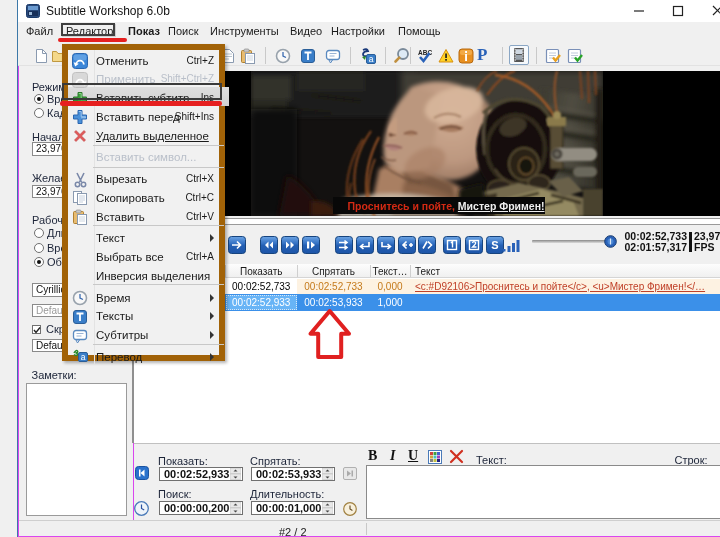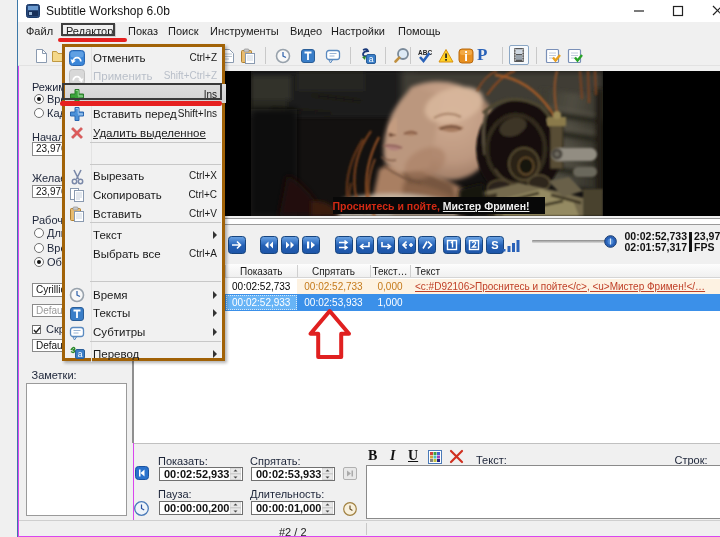--- a/index.html
+++ b/index.html
@@ -40,21 +40,21 @@
     <line x1="6" y1="11" x2="16" y2="11" stroke="#222" stroke-width="1.2"></line>
     <rect x="45.5" y="6.5" width="9" height="9" fill="none" stroke="#222" stroke-width="1.2"></rect>
     <line x1="85" y1="6" x2="94" y2="15" stroke="#222" stroke-width="1.2"></line>
     <line x1="94" y1="6" x2="85" y2="15" stroke="#222" stroke-width="1.2"></line>
   </svg>
 </div>
 
 <div class="abs" style="left:0;top:22px;width:718px;height:22px;background:#f0f0f0;font-size:11px;color:#1a1a1a;">
   <div class="abs" style="left:8px;top:2.5px;">Файл</div>
   <div class="abs" style="left:48px;top:2.5px;">Редактор</div>
-  <div class="abs" style="left:110px;top:2.5px;">Показ</div>
+  <div class="abs" style="left:110px;top:2.5px;font-weight:bold;">Показ</div>
   <div class="abs" style="left:150px;top:2.5px;">Поиск</div>
   <div class="abs" style="left:192px;top:2.5px;">Инструменты</div>
   <div class="abs" style="left:272px;top:2.5px;">Видео</div>
   <div class="abs" style="left:313px;top:2.5px;">Настройки</div>
   <div class="abs" style="left:380px;top:2.5px;">Помощь</div>
 </div>
 
 <div class="abs" id="toolbar" style="left:0;top:44px;width:718px;height:22px;background:#f0f0f0;border-bottom:1px solid #e2e2e2;">
 
   <svg class="abs" style="left:15px;top:4px" width="16" height="16" viewBox="0 0 16 16">
@@ -324,21 +324,21 @@
       <polygon points="226,126 246,122 244,145 222,145" fill="#3a3322"></polygon>
     </g>
 
     <rect x="0" y="38" width="46" height="107" fill="#0b0907" filter="url(#b3)"></rect>
     <path d="M 208 118 L 232 112 L 238 145 L 206 145 Z" fill="#17130d" filter="url(#b2)"></path>
     <path d="M 36 104 Q 60 116 72 145 L 28 145 Z" fill="#241007" filter="url(#b3)"></path>
     <path d="M 60 130 Q 80 128 88 145 L 60 145 Z" fill="#3a1c10" filter="url(#b2)"></path>
   </svg>
   </div>
 
-  <div class="abs" style="left:198.5px;top:130.5px;width:212px;height:17.5px;background:#080808;font-size:10.5px;font-weight:bold;line-height:18px;text-align:left;white-space:nowrap;">
+  <div class="abs" style="left:198.5px;top:130.5px;width:212px;height:17.5px;background:#080808;font-size:10.5px;font-weight:bold;line-height:18px;text-align:right;white-space:nowrap;">
     <span style="color:#d32a14;">Проснитесь и пойте,</span> <span style="color:#eee;text-decoration:underline;">Мистер Фримен!</span>
   </div>
 
   <div class="abs" style="left:4px;top:152px;width:592px;height:7px;background:#fff;border:1px solid #9a9a9a;border-radius:3px;"></div>
 
   <div class="abs" id="controls" style="left:0;top:160px;width:598px;height:38px;">
     <svg class="abs pbtn" style="left:93.5px;" width="18" height="18" viewBox="0 0 18 18">
           <rect class="bb" x="0.5" y="0.5" width="17" height="17" rx="3"></rect>
           <path d="M 4 9 h 8 M 9 5.5 L 12.5 9 L 9 12.5" class="wg"></path>
         </svg>
@@ -457,21 +457,21 @@
           <rect x="0" y="6" width="11" height="5.5" fill="#e8e8e8" stroke="#b8b8b8" stroke-width="0.5"></rect>
           <path d="M 3.5 3.5 L 5.5 1.5 L 7.5 3.5 Z" fill="#444"></path>
           <path d="M 3.5 8.5 L 5.5 10.5 L 7.5 8.5 Z" fill="#444"></path>
         </svg></div>
   <div class="abs" style="left:209px;top:23px;width:14px;height:13px;background:#e8e8e8;border:1px solid #b0b0b0;border-radius:2px;">
     <svg width="12" height="11" viewBox="0 0 12 11">
           <path d="M 3 2.5 L 7 5.5 L 3 8.5 Z" fill="#aaa"></path>
           <rect x="7.5" y="2.5" width="1.5" height="6" fill="#aaa"></rect>
         </svg>
   </div>
-  <div class="abs" style="left:24px;top:44px;">Пауза:</div>
+  <div class="abs" style="left:24px;top:44px;">Поиск:</div>
   <div class="abs spin" style="left:25px;top:56.5px;">00:00:00,200<svg style="position:absolute;right:1px;top:0.5px" width="11" height="12" viewBox="0 0 11 12">
           <rect x="0" y="0" width="11" height="5.5" fill="#e8e8e8" stroke="#b8b8b8" stroke-width="0.5"></rect>
           <rect x="0" y="6" width="11" height="5.5" fill="#e8e8e8" stroke="#b8b8b8" stroke-width="0.5"></rect>
           <path d="M 3.5 3.5 L 5.5 1.5 L 7.5 3.5 Z" fill="#444"></path>
           <path d="M 3.5 8.5 L 5.5 10.5 L 7.5 8.5 Z" fill="#444"></path>
         </svg></div>
   <div class="abs" style="left:116px;top:44px;">Длительность:</div>
   <div class="abs spin" style="left:117px;top:56.5px;">00:00:01,000<svg style="position:absolute;right:1px;top:0.5px" width="11" height="12" viewBox="0 0 11 12">
           <rect x="0" y="0" width="11" height="5.5" fill="#e8e8e8" stroke="#b8b8b8" stroke-width="0.5"></rect>
           <rect x="0" y="6" width="11" height="5.5" fill="#e8e8e8" stroke="#b8b8b8" stroke-width="0.5"></rect>
@@ -515,45 +515,48 @@
 <div class="abs" style="left:1px;top:520px;width:717px;height:16px;background:#f0f0f0;border-top:1px solid #cfcfcf;">
   <div class="abs" style="left:260px;top:5px;width:85px;text-align:left;font-size:11px;color:#222;">#2 / 2</div>
   <div class="abs" style="left:347px;top:2px;width:1px;height:12px;background:#c8c8c8;"></div>
   <svg class="abs" style="left:703px;top:2px" width="14" height="14" viewBox="0 0 14 14">
     <line x1="13" y1="3" x2="3" y2="13" stroke="#b0b0b0" stroke-width="1"></line>
     <line x1="13" y1="7" x2="7" y2="13" stroke="#b0b0b0" stroke-width="1"></line>
     <line x1="13" y1="11" x2="11" y2="13" stroke="#b0b0b0" stroke-width="1"></line>
   </svg>
 </div>
 
-<div class="abs" id="dropdown" style="left:44px;top:44px;width:163px;height:317px;background:#f1f1f1;border:3px solid #a16207;box-shadow:2px 2px 3px rgba(0,0,0,0.3);z-index:50;font-size:12px;color:#1a1a1a;">
+<div class="abs" id="dropdown" style="left:44px;top:44px;width:163px;height:317px;background:#f1f1f1;border:6px solid #a16207;box-shadow:2px 2px 3px rgba(0,0,0,0.3);z-index:50;font-size:12px;color:#1a1a1a;">
   <div class="abs" style="left:25.5px;top:0;width:1px;height:315px;background:#e3e3e3;"></div>
 
   <div class="abs mtext" style="top:1.5px;">Отменить</div>
       <div class="abs msc" style="top:1.5px;">Ctrl+Z</div>
   <div class="abs mtext mdis" style="top:20.2px;">Применить</div>
       <div class="abs msc mdis" style="top:20.2px;">Shift+Ctrl+Z</div>
   <div class="abs" style="left:0px;top:37px;width:161px;height:18.5px;background:linear-gradient(#dedede,#d2d2d2);"></div>
+  <div class="abs mtext" style="top:39px;">Вставить субтитр</div>
       <div class="abs msc" style="top:39px;">Ins</div>
   <div class="abs mtext" style="top:57.7px;">Вставить перед</div>
       <div class="abs msc" style="top:57.7px;">Shift+Ins</div>
   <div class="abs mtext" style="top:76.5px;text-decoration:underline;">Удалить выделенное</div>
   <div class="abs msep" style="top:94.7px;"></div>
+  <div class="abs mtext mdis" style="top:98.2px;">Вставить символ...</div>
   <div class="abs msep" style="top:116.5px;"></div>
   <div class="abs mtext" style="top:120px;">Вырезать</div>
       <div class="abs msc" style="top:120px;">Ctrl+X</div>
   <div class="abs mtext" style="top:138.7px;">Скопировать</div>
       <div class="abs msc" style="top:138.7px;">Ctrl+C</div>
   <div class="abs mtext" style="top:157.5px;">Вставить</div>
       <div class="abs msc" style="top:157.5px;">Ctrl+V</div>
   <div class="abs msep" style="top:175px;"></div>
   <div class="abs mtext" style="top:179.2px;">Текст</div>
       <div class="abs marr" style="top:184.2px;"></div>
   <div class="abs mtext" style="top:198px;">Выбрать все</div>
       <div class="abs msc" style="top:198px;">Ctrl+A</div>
+  <div class="abs mtext" style="top:216.7px;">Инверсия выделения</div>
   <div class="abs msep" style="top:234.2px;"></div>
   <div class="abs mtext" style="top:238.5px;">Время</div>
       <div class="abs marr" style="top:243.5px;"></div>
   <div class="abs mtext" style="top:257.2px;">Тексты</div>
       <div class="abs marr" style="top:262.2px;"></div>
   <div class="abs mtext" style="top:276px;">Субтитры</div>
       <div class="abs marr" style="top:281px;"></div>
   <div class="abs msep" style="top:293.5px;"></div>
   <div class="abs mtext" style="top:297.7px;">Перевод</div>
       <div class="abs marr" style="top:302.7px;"></div>

